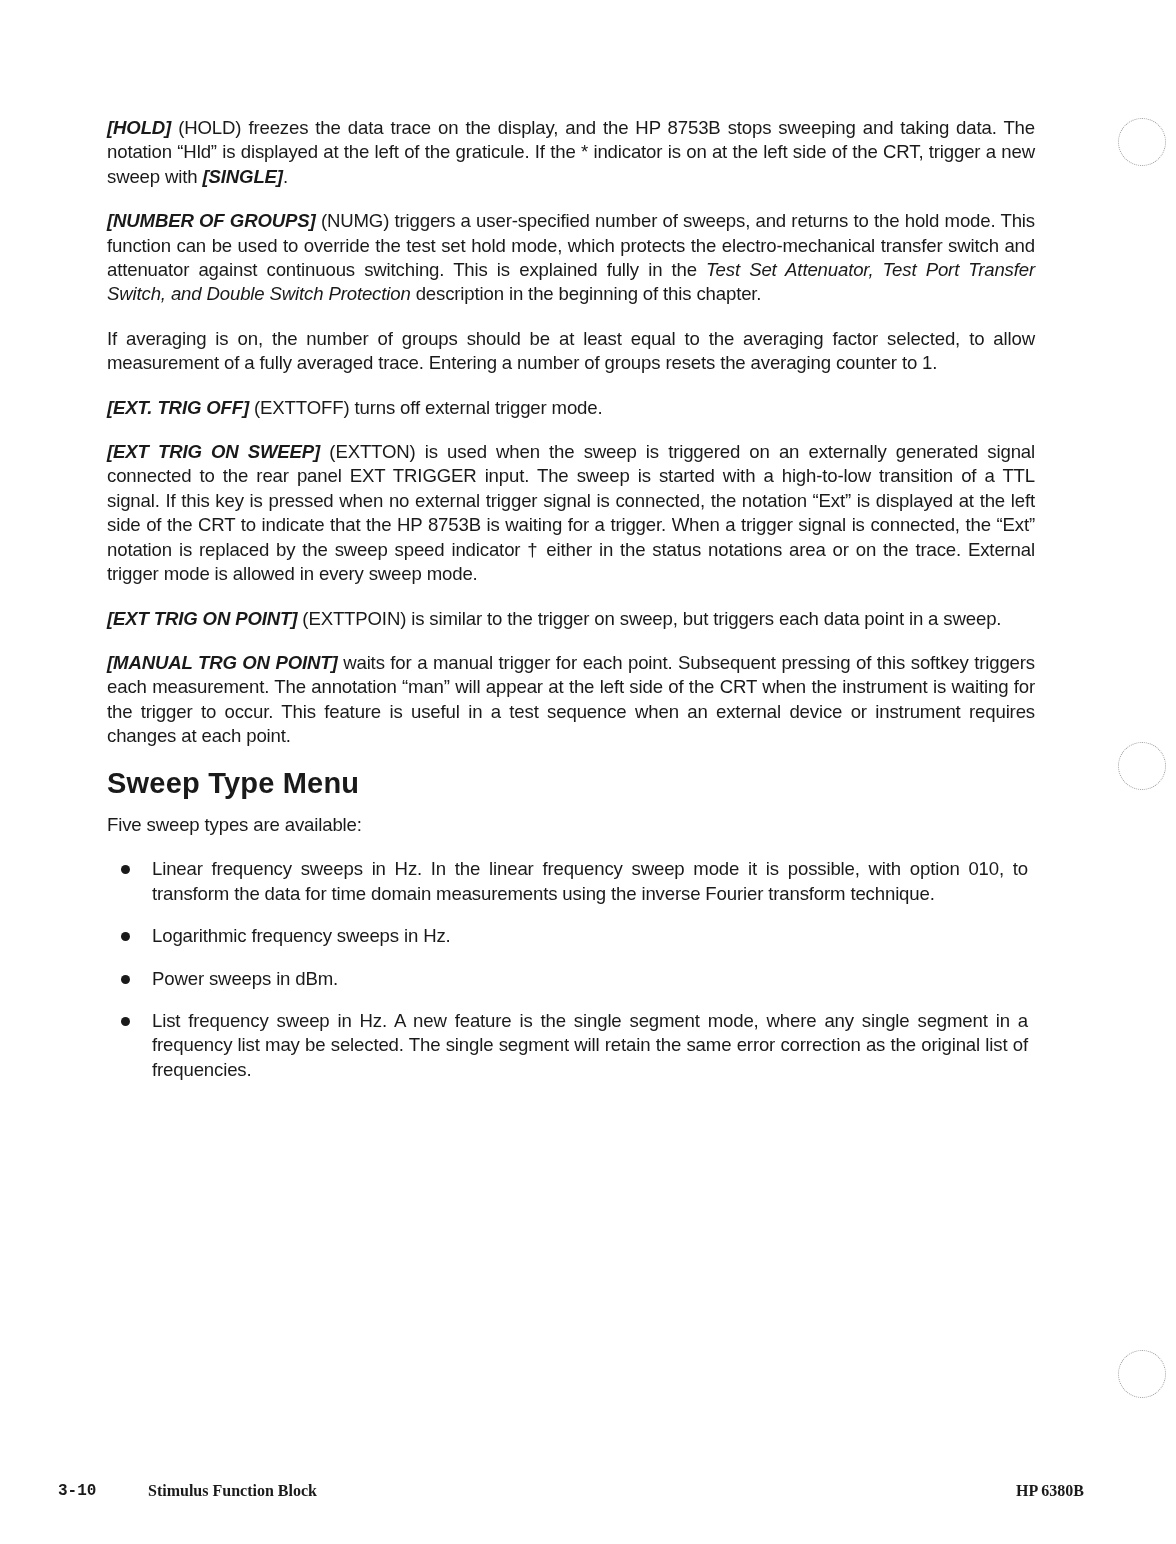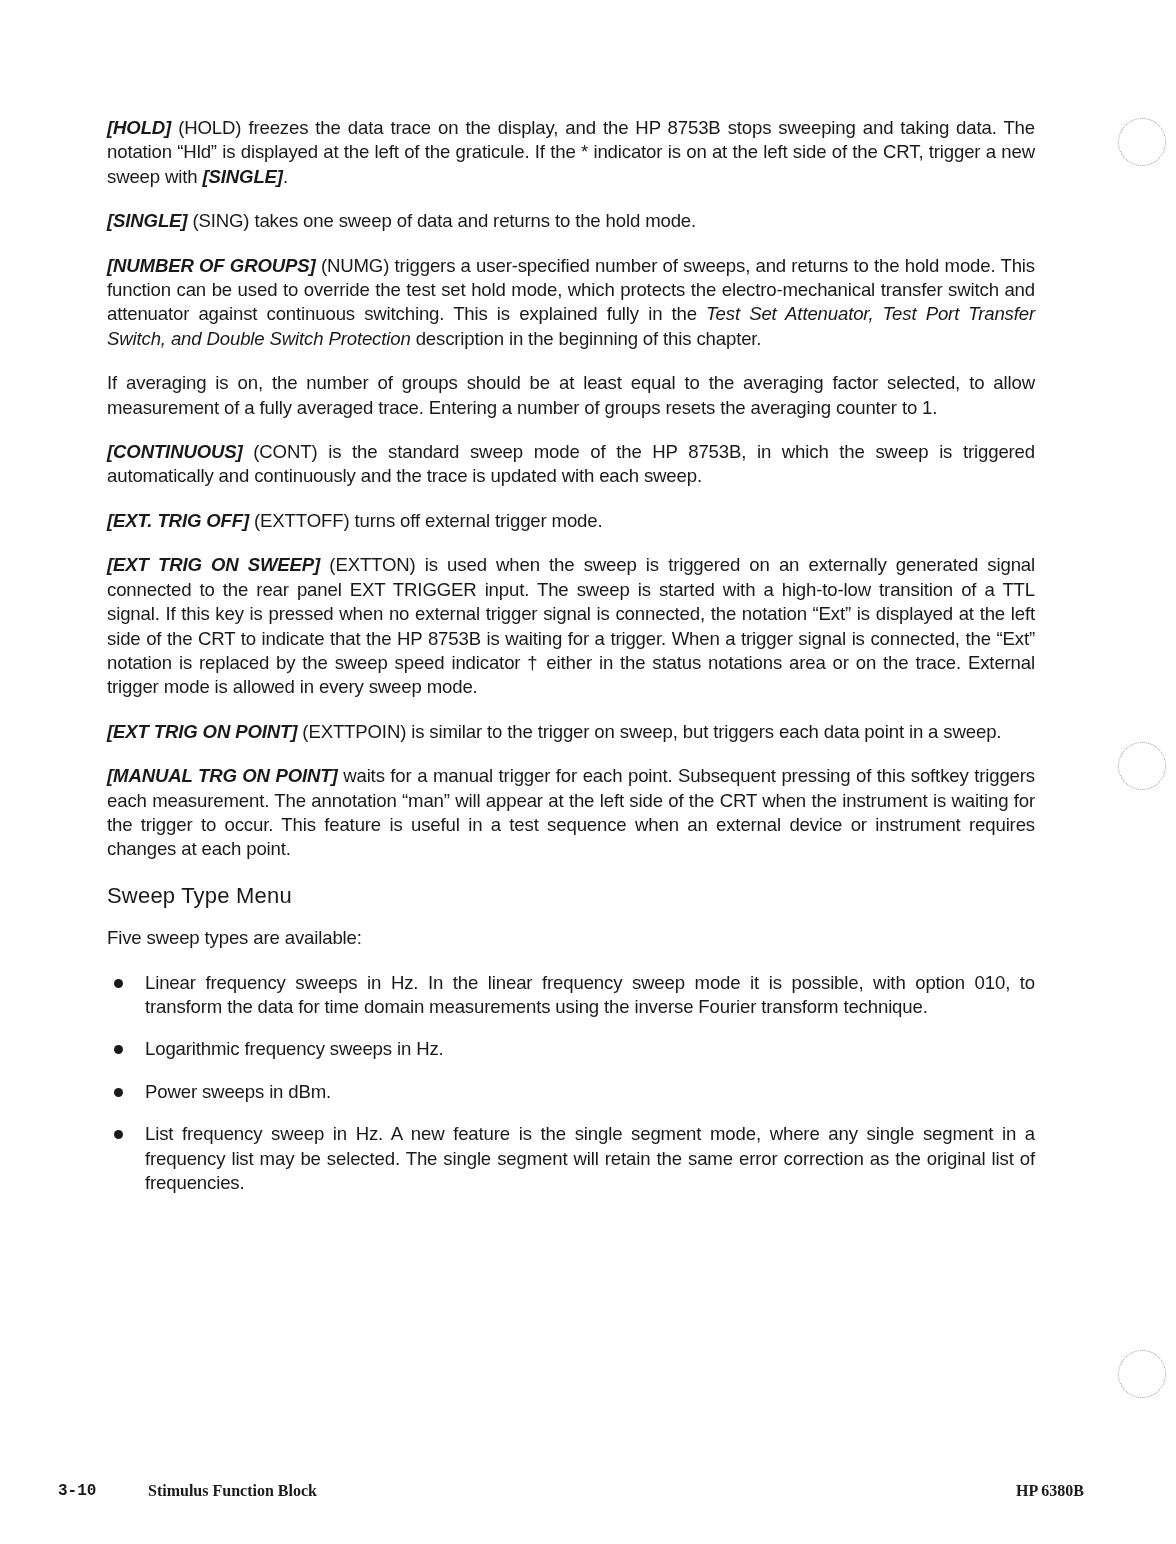--- a/index.html
+++ b/index.html
@@ -4,22 +4,22 @@
 <style>
   html, body { margin: 0; padding: 0; background: #ffffff; }
   body { width: 1176px; height: 1544px; position: relative; overflow: hidden; color: #1a1a1a;
          font-family: "Liberation Sans", sans-serif; }
   .page { position: absolute; left: 0; top: 0; width: 1176px; height: 1544px; padding-left: 24px; }
   .content { position: absolute; left: 107px; top: 116px; width: 928px; font-size: 18.6px; line-height: 24.4px;
              font-family: "Liberation Sans", sans-serif; letter-spacing: -0.15px; }
   .para { margin: 0 0 20px 0; text-align: justify; }
   .key { font-weight: bold; font-style: italic; }
   .ital { font-style: italic; }
-  .heading { font-size: 22px; font-weight: normal; margin: 22px 0 18px 0; letter-spacing: 0.2px; }
-  .bullets { list-style: none; margin: 0; padding: 0; }
+  .heading { font-size: 29px; font-weight: bold; margin: 22px 0 18px 0; letter-spacing: 0.2px; }
+  .bullets { list-style: none; margin: 7px; padding: 0; }
   .bullet { position: relative; padding-left: 38px; margin-bottom: 18px; text-align: justify; }
   .bullet .dot { position: absolute; left: 7px; top: 8px; width: 9px; height: 9px; border-radius: 50%; background: #1a1a1a; }
   .footer { position: absolute; top: 1482px; left: 0; width: 1176px; font-family: "Liberation Serif", serif;
             font-weight: bold; font-size: 16px; }
   .footer .pg { position: absolute; left: 58px; font-family: Liberation Mono, monospace; }
   .footer .sec { position: absolute; left: 148px; font-family: Liberation Serif, serif; }
   .footer .model { position: absolute; right: 92px; }
   .hole { position: absolute; left: 1118px; width: 46px; height: 46px; border-radius: 50%;
           border: 1px dotted #9a9a9a; }
 </style>
@@ -29,27 +29,25 @@
 <div class="page">
 
   <div class="hole" style="top:118px;"></div>
   <div class="hole" style="top:742px;"></div>
   <div class="hole" style="top:1350px;"></div>
 
   <div class="content">
 
     <p class="para"><span class="key">[HOLD]</span><span> (HOLD) freezes the data trace on the display, and the HP 8753B stops sweeping and taking data. The notation “Hld” is displayed at the left of the graticule. If the * indicator is on at the left side of the CRT, trigger a new sweep with </span><span class="key">[SINGLE]</span><span>.</span></p>
 
-    <p class="para"><span class="key">[SINGLE]</span><span> (SING) takes one sweep of data and returns to the hold mode.</span></p>
 
     <p class="para"><span class="key">[NUMBER OF GROUPS]</span><span> (NUMG) triggers a user-specified number of sweeps, and returns to the hold mode. This function can be used to override the test set hold mode, which protects the electro-mechanical transfer switch and attenuator against continuous switching. This is explained fully in the </span><span class="ital">Test Set Attenuator, Test Port Transfer Switch, and Double Switch Protection</span><span> description in the beginning of this chapter.</span></p>
 
     <p class="para">If averaging is on, the number of groups should be at least equal to the averaging factor selected, to allow measurement of a fully averaged trace. Entering a number of groups resets the averaging counter to 1.</p>
 
-    <p class="para"><span class="key">[CONTINUOUS]</span><span> (CONT) is the standard sweep mode of the HP 8753B, in which the sweep is triggered automatically and continuously and the trace is updated with each sweep.</span></p>
 
     <p class="para"><span class="key">[EXT. TRIG OFF]</span><span> (EXTTOFF) turns off external trigger mode.</span></p>
 
     <p class="para"><span class="key">[EXT TRIG ON SWEEP]</span><span> (EXTTON) is used when the sweep is triggered on an externally generated signal connected to the rear panel EXT TRIGGER input. The sweep is started with a high-to-low transition of a TTL signal. If this key is pressed when no external trigger signal is connected, the notation “Ext” is displayed at the left side of the CRT to indicate that the HP 8753B is waiting for a trigger. When a trigger signal is connected, the “Ext” notation is replaced by the sweep speed indicator † either in the status notations area or on the trace. External trigger mode is allowed in every sweep mode.</span></p>
 
     <p class="para"><span class="key">[EXT TRIG ON POINT]</span><span> (EXTTPOIN) is similar to the trigger on sweep, but triggers each data point in a sweep.</span></p>
 
     <p class="para"><span class="key">[MANUAL TRG ON POINT]</span><span> waits for a manual trigger for each point. Subsequent pressing of this softkey triggers each measurement. The annotation “man” will appear at the left side of the CRT when the instrument is waiting for the trigger to occur. This feature is useful in a test sequence when an external device or instrument requires changes at each point.</span></p>
 
     <h2 class="heading">Sweep Type Menu</h2>

